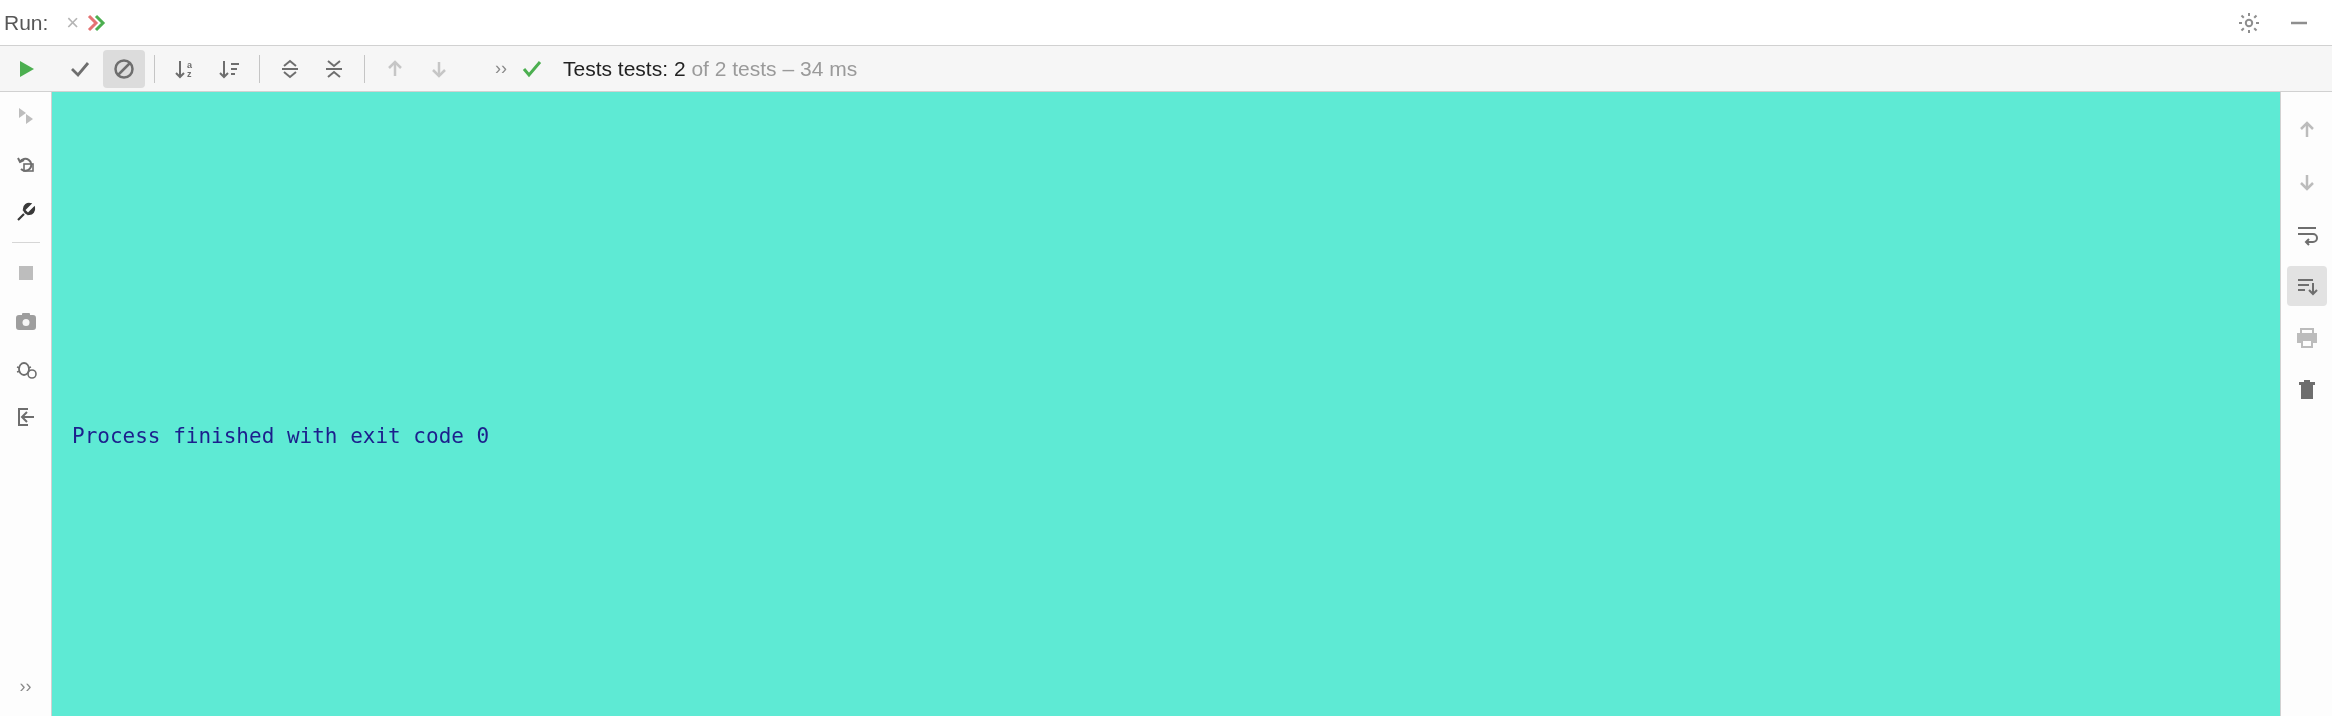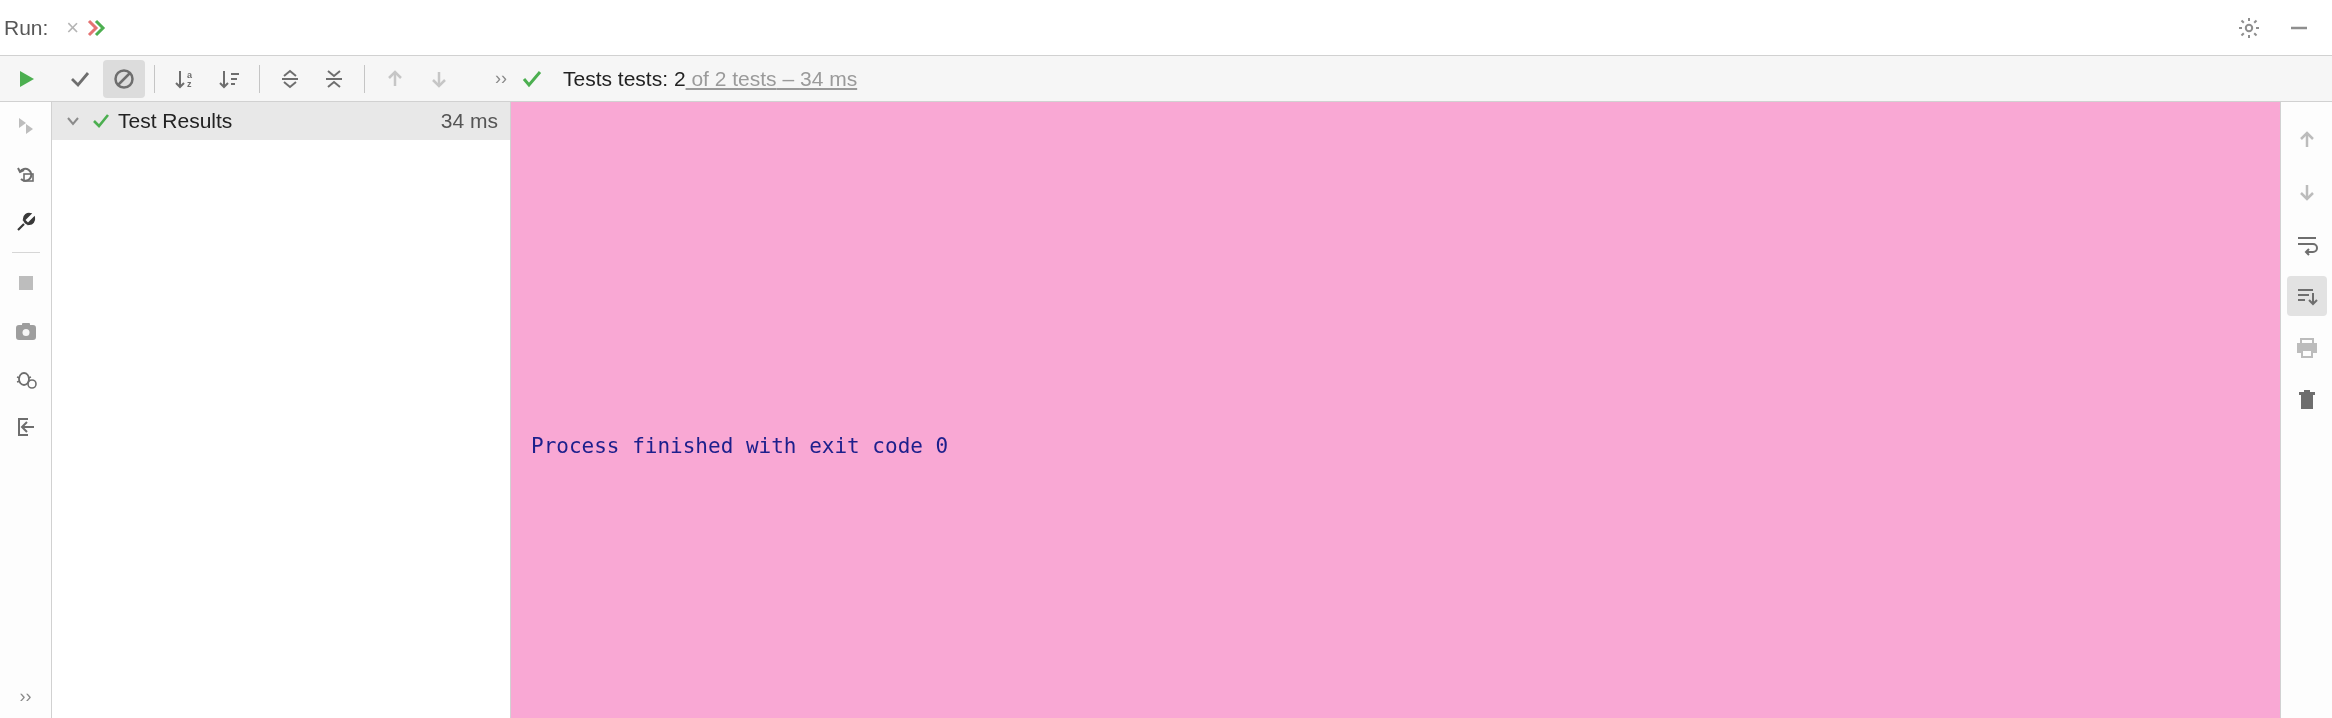--- a/index.html
+++ b/index.html
@@ -12,21 +12,21 @@
       font-size: 20px;
       background: #ffffff;
       color: #222222;
       width: 2332px;
       height: 718px;
       overflow: hidden;
     }
     
     
     .header {
-      height: 56px;
+      height: 46px;
       display: flex;
       align-items: center;
       border-bottom: 1px solid #d1d1d1;
       padding: 0 10px 0 0;
     }
     .header-label {
       font-size: 21px;
       color: #575757;
       padding: 0 10px 0 4px;
     }
@@ -105,21 +105,21 @@
     }
     .tb-dim { color: #bcbcbc; }
     .status-line {
       display: flex;
       align-items: center;
       gap: 8px;
       margin-left: 20px;
       font-size: 21px;
     }
     .status-strong { color: #222; }
-    .status-dim { color: #9a9a9a; text-decoration: underline; }
+    .status-dim { color: #9a9a9a; }
     .chevrons {
       color: #8a8a8a;
       font-size: 18px;
       margin-right: 14px;
     }
     
     
     .body {
       display: flex;
       height: calc(100% - 94px);
@@ -186,21 +186,21 @@
     .tree-label {
       flex: 1;
       color: #222;
     }
     .tree-time {
       color: #555;
     }
     
     .console-panel {
       flex: 1;
-      background: #f9a8d4;
+      background: #5eead4;
       position: relative;
     }
     .console-text {
       position: absolute;
       left: 20px;
       top: 332px;
       font-family: "Menlo", "Consolas", monospace;
       font-size: 21px;
       color: #1c1f8c;
     }
@@ -396,36 +396,20 @@
       <svg width="24" height="24" viewBox="0 0 24 24">
         <path d="M14 4 L5 4 L5 20 L14 20" stroke="#6e6e6e" stroke-width="2" fill="none"></path>
         <line x1="9" y1="12" x2="20" y2="12" stroke="#6e6e6e" stroke-width="2"></line>
         <path d="M13 7 L8 12 L13 17" stroke="#6e6e6e" stroke-width="2" fill="none"></path>
       </svg>
     </span>
     <div style="flex:1"></div>
     <span class="rail-btn" style="margin-bottom:10px;color:#8a8a8a;font-size:18px;">››</span>
   </div>
 
-  <div class="tree-panel">
-    <div class="tree-row">
-      <span class="tree-chevron">
-        <svg width="14" height="14" viewBox="0 0 14 14">
-          <path d="M2 4 L7 10 L12 4" stroke="#8b8b8b" stroke-width="2" fill="none"></path>
-        </svg>
-      </span>
-      <span class="tree-check">
-        <svg width="18" height="18" viewBox="0 0 18 18">
-          <path d="M2 9 L7 14 L16 3" stroke="#4caf50" stroke-width="2.6" fill="none"></path>
-        </svg>
-      </span>
-      <span class="tree-label">Test Results</span>
-      <span class="tree-time">34 ms</span>
-    </div>
-  </div>
 
   <div class="console-panel">
     <div class="console-text">Process finished with exit code 0</div>
   </div>
 
   <div class="right-rail">
     <span class="rail-btn">
       <svg width="22" height="22" viewBox="0 0 22 22">
         <line x1="11" y1="18" x2="11" y2="4" stroke="#bcbcbc" stroke-width="2.5"></line>
         <path d="M5 10 L11 4 L17 10" stroke="#bcbcbc" stroke-width="2.5" fill="none"></path>

